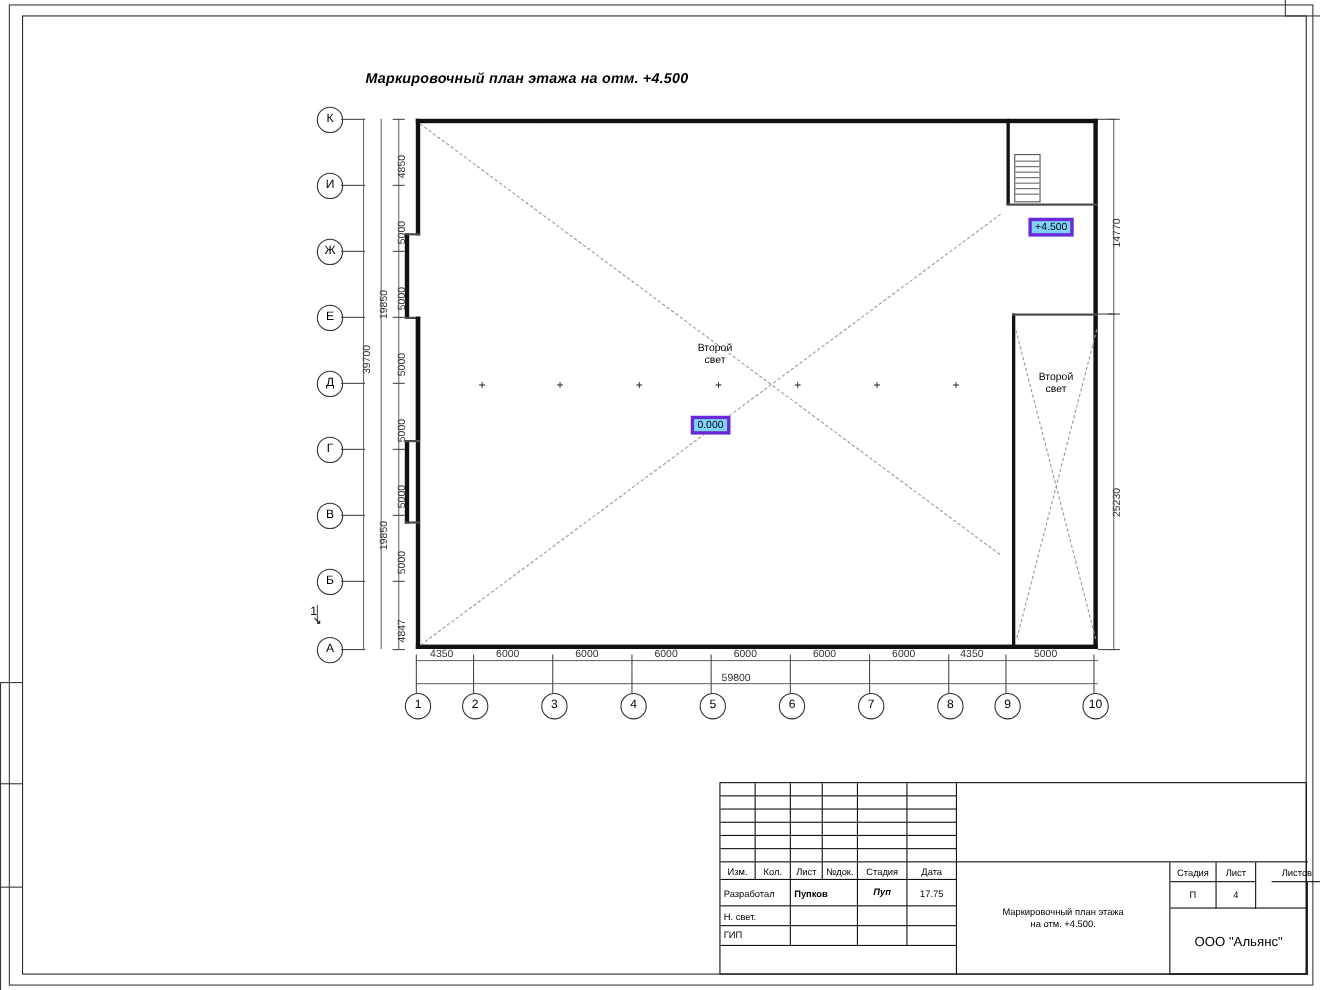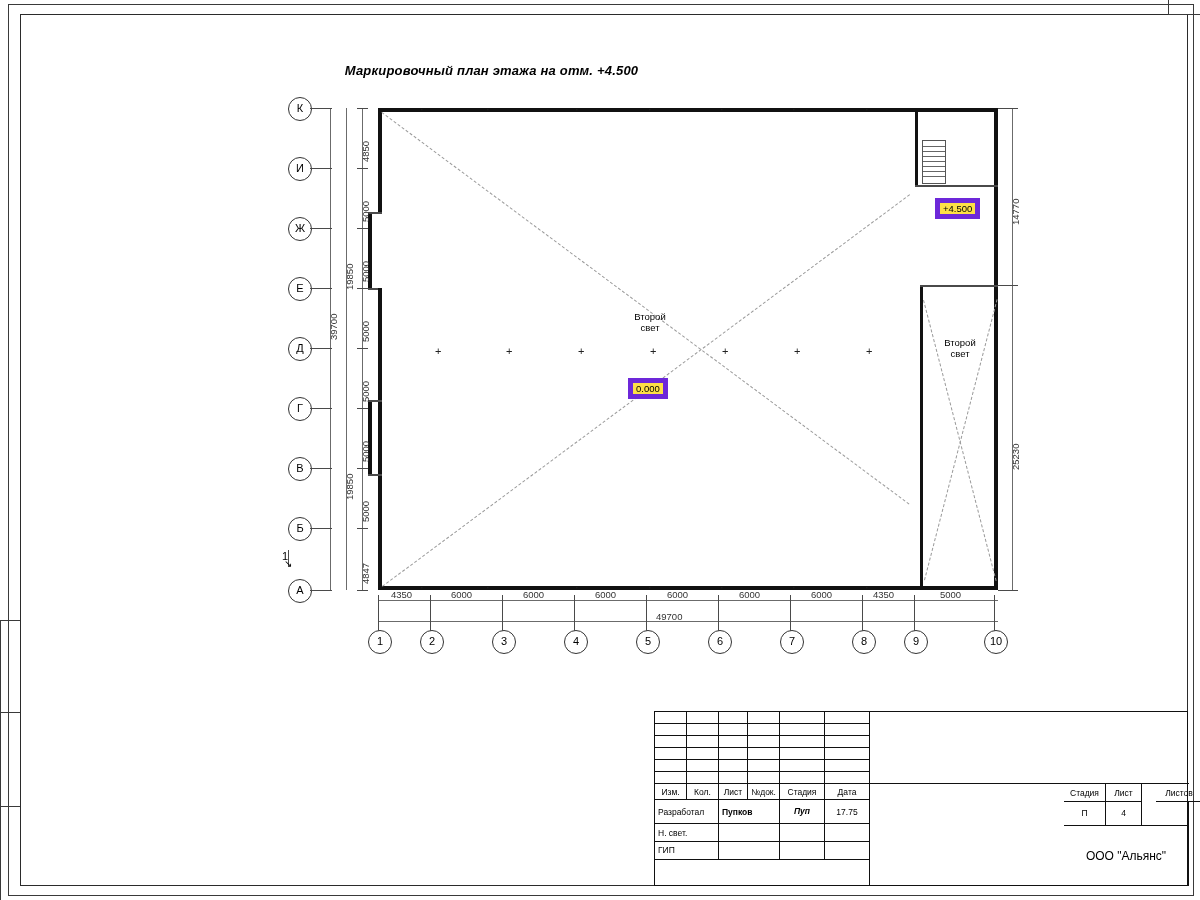--- a/index.html
+++ b/index.html
@@ -9,21 +9,21 @@
   body {
     width: 1200px; height: 900px;
     position: relative;
     font-family: "Liberation Sans", sans-serif;
     color: #000;
     overflow: hidden;
   }
   .sheet {
     position: absolute;
     left: 0; top: 0;
-    width: 958px; height: 900px; padding-left: 25px;
+    width: 958px; height: 900px;
   }
   
   .frame-outer {
     position: absolute;
     left: 8px; top: 4px;
     width: 1186px; height: 892px;
     border: 1px solid #3a3a3a;
     box-sizing: border-box;
   }
   .frame-inner {
@@ -104,23 +104,23 @@
   .label {
     position: absolute;
     font-size: 9.5px;
     text-align: center;
     white-space: nowrap;
     line-height: 1.15;
   }
   .elev-box {
     position: absolute;
     font-size: 9.5px;
-    border: 5px solid #6d28d9;
+    border: 3px solid #6d28d9;
     padding: 0px 3px;
-    background: #fde047;
+    background: #7dd3fc;
     text-align: right;
   }
   .col-mark {
     position: absolute;
     font-size: 11px;
     color: #222;
     line-height: 6px;
   }
   .stair {
     position: absolute;
@@ -282,21 +282,21 @@
     <div class="dim-text" style="left:161px; top:489px;">6000</div>
     <div class="dim-text" style="left:233px; top:489px;">6000</div>
     <div class="dim-text" style="left:305px; top:489px;">6000</div>
     <div class="dim-text" style="left:377px; top:489px;">6000</div>
     <div class="dim-text" style="left:449px; top:489px;">6000</div>
     <div class="dim-text" style="left:521px; top:489px;">6000</div>
     <div class="dim-text" style="left:583px; top:489px;">4350</div>
     <div class="dim-text" style="left:650px; top:489px;">5000</div>
 
     <div class="dim-line" style="left:88px; top:521px; width:620px; height:1px;"></div>
-    <div class="dim-text" style="left:366px; top:511px;">49700</div>
+    <div class="dim-text" style="left:366px; top:511px;">59800</div>
 
     <div class="axis-bubble" style="left:78px; top:530px;">1</div>
     <div class="axis-bubble" style="left:130px; top:530px;">2</div>
     <div class="axis-bubble" style="left:202px; top:530px;">3</div>
     <div class="axis-bubble" style="left:274px; top:530px;">4</div>
     <div class="axis-bubble" style="left:346px; top:530px;">5</div>
     <div class="axis-bubble" style="left:418px; top:530px;">6</div>
     <div class="axis-bubble" style="left:490px; top:530px;">7</div>
     <div class="axis-bubble" style="left:562px; top:530px;">8</div>
     <div class="axis-bubble" style="left:614px; top:530px;">9</div>
@@ -440,20 +440,24 @@
     <div class="cell" style="left:125px;top:112px;width:45px;height:18px;"></div>
     <div class="cell" style="left:170px;top:112px;width:45px;height:18px;"></div>
 
     <div class="cell cellL" style="left:0;top:130px;width:64px;height:18px;padding-top:3px;">ГИП</div>
     <div class="cell" style="left:64px;top:130px;width:61px;height:18px;"></div>
     <div class="cell" style="left:125px;top:130px;width:45px;height:18px;"></div>
     <div class="cell" style="left:170px;top:130px;width:45px;height:18px;"></div>
 
     <div class="cell" style="left:0;top:148px;width:215px;height:26px;border-bottom:none;"></div>
 
+    <div class="cell big" style="left:215px;top:72px;width:194px;height:102px;border-bottom:none;display:flex;align-items:center;justify-content:center;padding:0 4px;">
+      <span style="white-space:pre-line;">Маркировочный план этажа
+на отм. +4.500.</span>
+    </div>
     <div class="cell" style="left:215px;top:0px;width:319px;height:72px;border-right:none;"></div>
 
     <div class="cell" style="left:409px;top:72px;width:42px;height:18px;padding-top:4px;">Стадия</div>
     <div class="cell" style="left:451px;top:72px;width:36px;height:18px;padding-top:4px;">Лист</div>
     <div class="cell noborder-r" style="left:501px;top:72px;width:47px;height:18px;padding-top:4px;">Листов</div>
 
     <div class="cell" style="left:409px;top:90px;width:42px;height:24px;padding-top:6px;">П</div>
     <div class="cell" style="left:451px;top:90px;width:36px;height:24px;padding-top:6px;">4</div>
     <div class="cell noborder-r" style="left:487px;top:90px;width:47px;height:24px;padding-top:6px;"></div>
 

